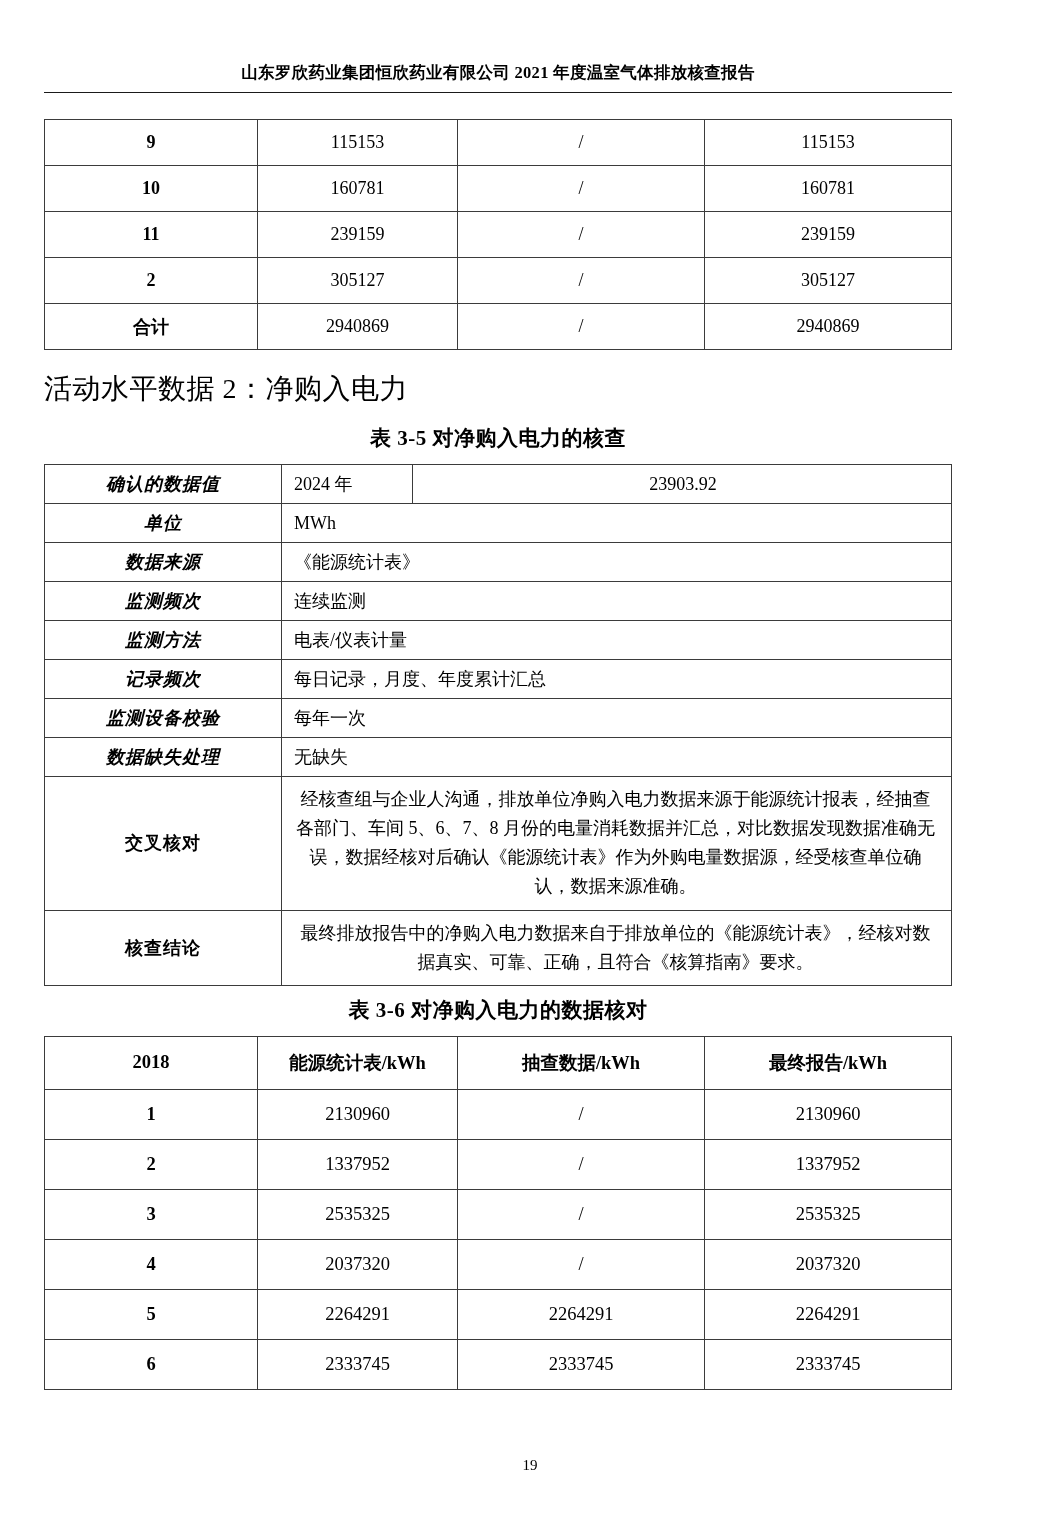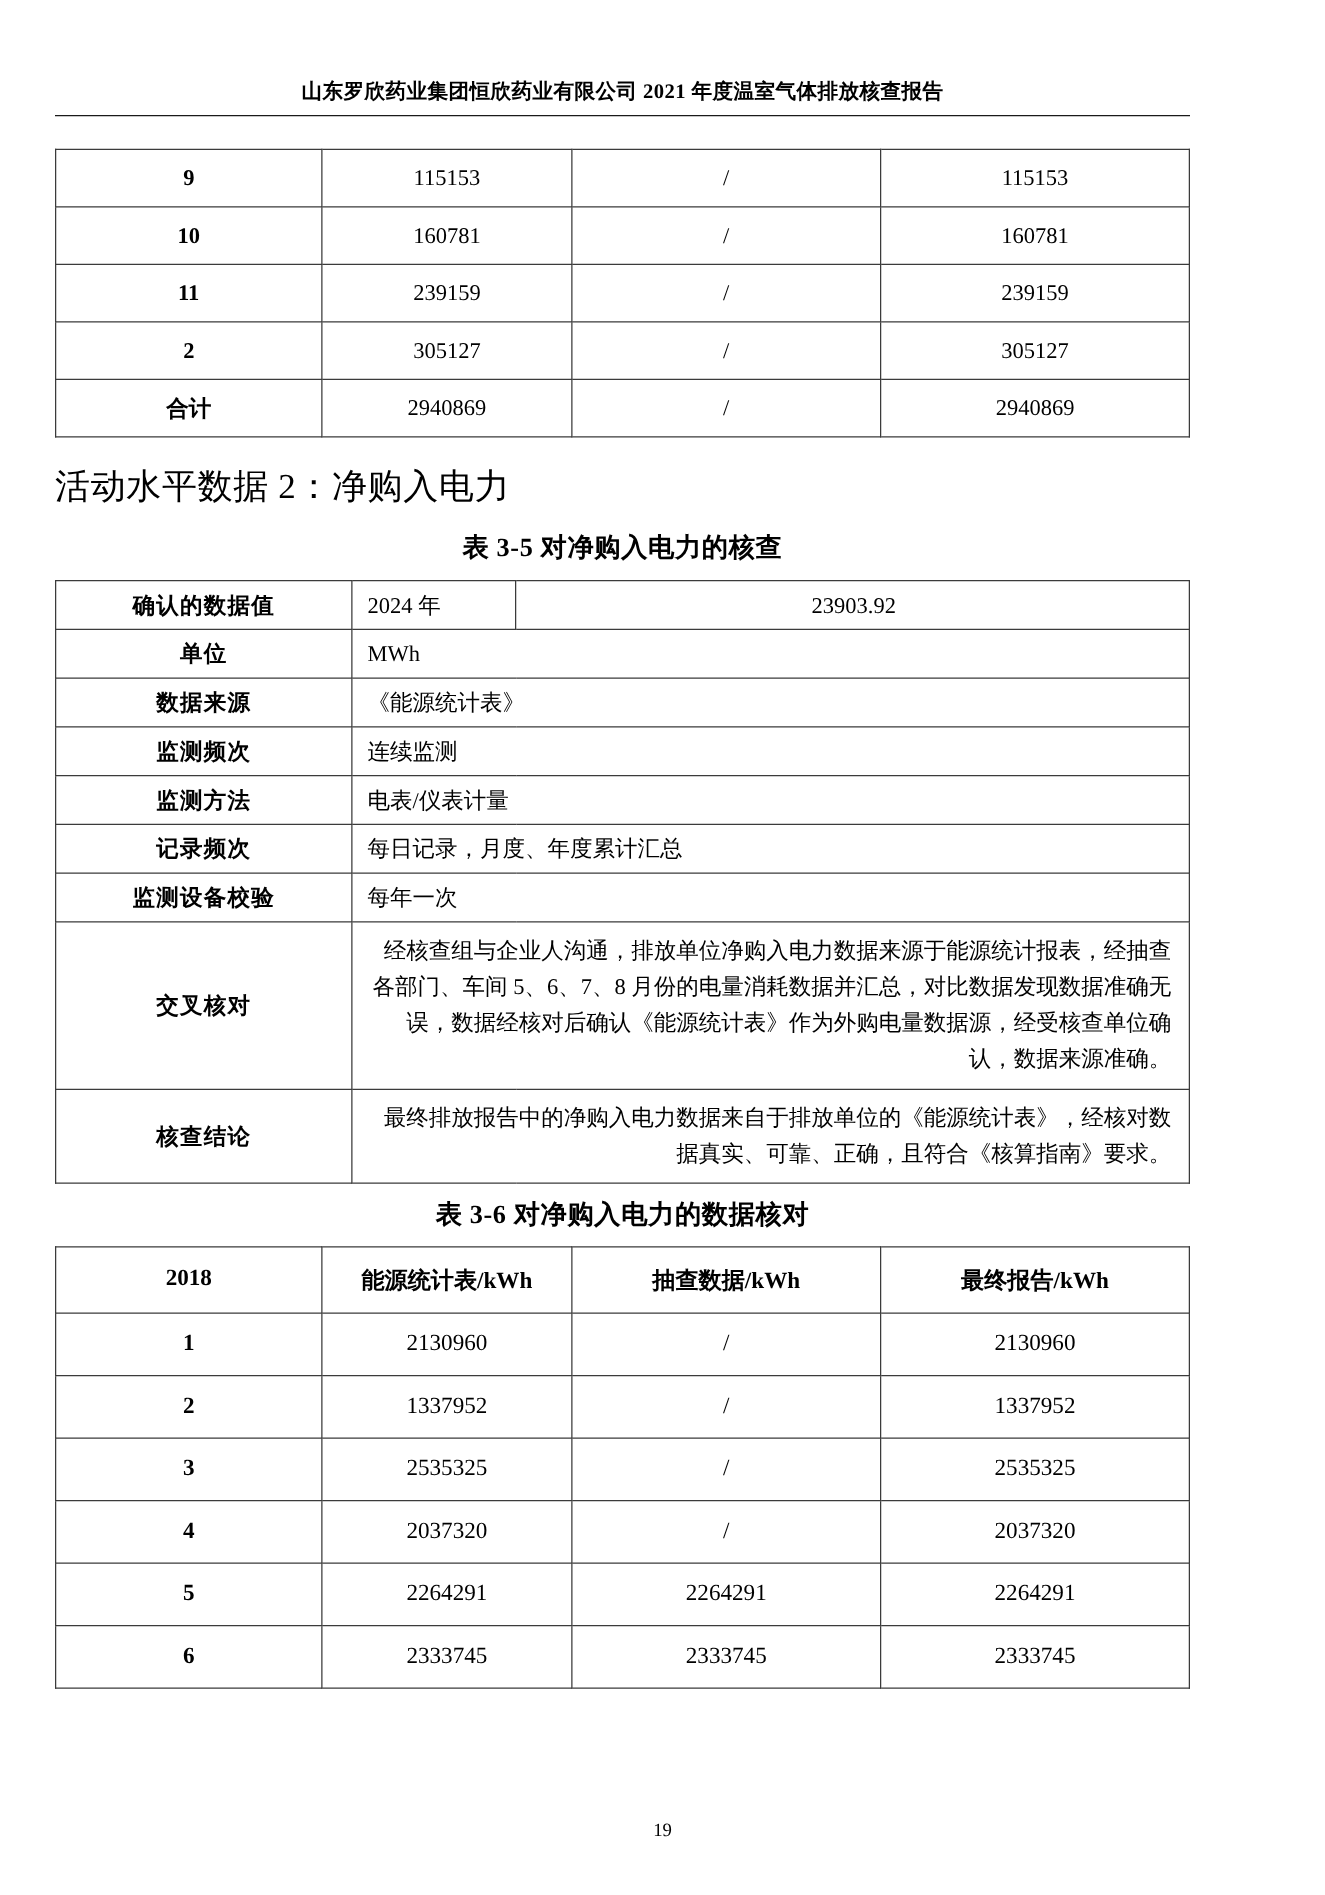--- a/index.html
+++ b/index.html
@@ -70,32 +70,33 @@
   
   .tbl-detail td {
     font-size: 18px;
     padding: 7px 10px;
   }
   .tbl-detail td.label {
     width: 216px;
     font-weight: bold;
     text-align: center;
     letter-spacing: 1px;
+    font-style: italic;
   }
   .tbl-detail td.value {
     text-align: left;
     padding-left: 12px;
   }
   .tbl-detail td.year {
     width: 108px;
     text-align: left;
     padding-left: 12px;
   }
   .tbl-detail td.para {
-    text-align: right;
+    text-align: center;
     line-height: 1.62;
     padding: 8px 14px 8px 12px;
     text-indent: 0;
   }
   .tbl-detail td.label-tall {
     font-weight: bold;
     text-align: center;
     letter-spacing: 1px;
   }
   
@@ -195,20 +196,24 @@
       </tr>
       <tr>
         <td class="label">记录频次</td>
         <td class="value" colspan="2">每日记录，月度、年度累计汇总</td>
       </tr>
       <tr>
         <td class="label">监测设备校验</td>
         <td class="value" colspan="2">每年一次</td>
       </tr>
       <tr>
+        <td class="label">数据缺失处理</td>
+        <td class="value" colspan="2">无缺失</td>
+      </tr>
+      <tr>
         <td class="label-tall">交叉核对</td>
         <td class="para" colspan="2">经核查组与企业人沟通，排放单位净购入电力数据来源于能源统计报表，经抽查各部门、车间 5、6、7、8 月份的电量消耗数据并汇总，对比数据发现数据准确无误，数据经核对后确认《能源统计表》作为外购电量数据源，经受核查单位确认，数据来源准确。</td>
       </tr>
       <tr>
         <td class="label-tall">核查结论</td>
         <td class="para" colspan="2">最终排放报告中的净购入电力数据来自于排放单位的《能源统计表》，经核对数据真实、可靠、正确，且符合《核算指南》要求。</td>
       </tr>
     </tbody>
   </table>
 

